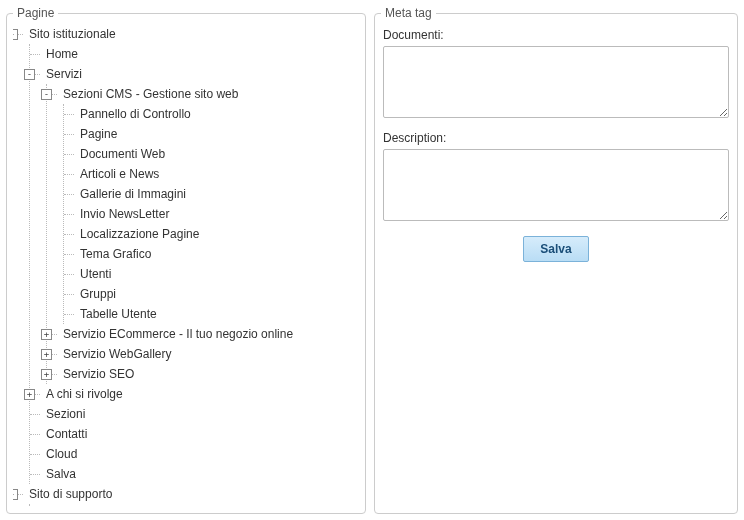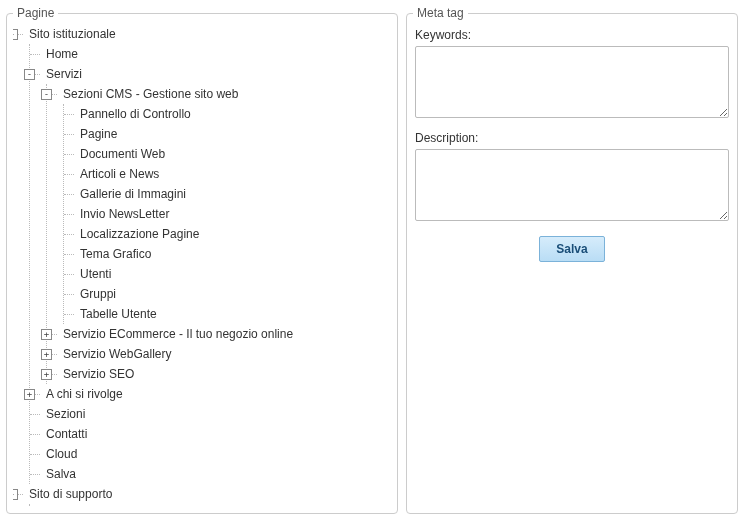--- a/index.html
+++ b/index.html
@@ -22,21 +22,21 @@
     border-radius: 4px;
     margin: 0;
     padding: 4px 6px 6px 6px;
     position: relative;
   }
   fieldset.panel > legend {
     padding: 0 4px;
     color: #555;
     font-size: 12px;
   }
-  .left  { width: 392px; display: flex; flex-direction: column; }
+  .left  { width: 360px; display: flex; flex-direction: column; }
   .right { flex: 1; }
   .tree-scroll {
     flex: 1;
     overflow: auto;
     padding-right: 4px;
   }
   
 
   ul.tree, ul.tree ul { list-style: none; margin: 0; padding: 0; }
   ul.tree ul { border-left: 1px dotted #bbb; padding-left: 0; }
@@ -189,21 +189,21 @@
                 </span></li>
             </ul></li>
         </ul>
     </div>
   </fieldset>
 
   <fieldset class="panel right">
     <legend>Meta tag</legend>
 
     <div class="form-row">
-      <label>Keywords:</label>
+      <label>Documenti:</label>
       <textarea style=""></textarea>
     </div>
 
     <div class="form-row">
       <label>Description:</label>
       <textarea style=""></textarea>
     </div>
 
     <div class="btnbar">
       <button class="btn">Salva</button>

